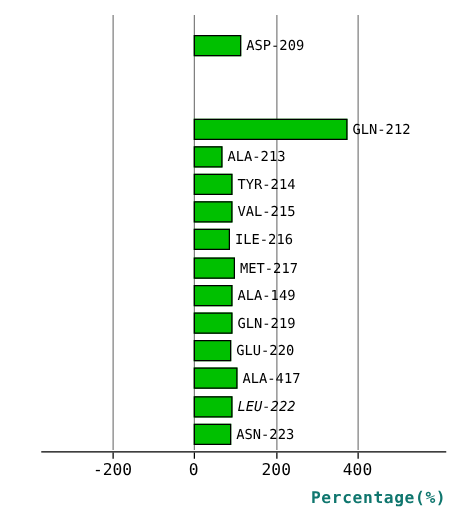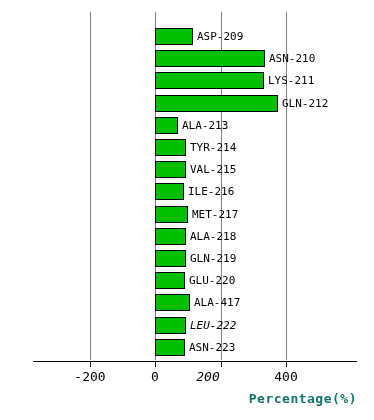--- a/index.html
+++ b/index.html
@@ -124,28 +124,20 @@
         <div class="gridline" style="left: 57px;"></div>
         <div class="gridline" style="left: 122px;"></div>
         <div class="gridline" style="left: 188px;"></div>
         <div class="gridline" style="left: 253px;"></div>
       </div>
     <div class="bars-layer">
         <div class="bar-row" style="top: 16px;">
           <div class="bar" title="ASP-209" style="width: 38px; background: rgb(0, 192, 0); border-color: rgb(0, 0, 0);"></div>
           <div class="bar-label" style="left: 164px;">ASP-209</div>
         </div>
-        <div class="bar-row" style="top: 38.2px;">
-          <div class="bar" title="ASN-210" style="width: 110px; background: rgb(0, 192, 0); border-color: rgb(0, 0, 0);"></div>
-          <div class="bar-label" style="left: 236px;">ASN-210</div>
-        </div>
-        <div class="bar-row" style="top: 60.4px;">
-          <div class="bar" title="LYS-211" style="width: 109px; background: rgb(0, 192, 0); border-color: rgb(0, 0, 0);"></div>
-          <div class="bar-label" style="left: 235px;">LYS-211</div>
-        </div>
         <div class="bar-row" style="top: 82.6px;">
           <div class="bar" title="GLN-212" style="width: 123px; background: rgb(0, 192, 0); border-color: rgb(0, 0, 0);"></div>
           <div class="bar-label" style="left: 249px;">GLN-212</div>
         </div>
         <div class="bar-row" style="top: 104.8px;">
           <div class="bar" title="ALA-213" style="width: 23px; background: rgb(0, 192, 0); border-color: rgb(0, 0, 0);"></div>
           <div class="bar-label" style="left: 149px;">ALA-213</div>
         </div>
         <div class="bar-row" style="top: 127px;">
           <div class="bar" title="TYR-214" style="width: 31px; background: rgb(0, 192, 0); border-color: rgb(0, 0, 0);"></div>
@@ -158,21 +150,21 @@
         <div class="bar-row" style="top: 171.4px;">
           <div class="bar" title="ILE-216" style="width: 29px; background: rgb(0, 192, 0); border-color: rgb(0, 0, 0);"></div>
           <div class="bar-label" style="left: 155px; text-align: right;">ILE-216</div>
         </div>
         <div class="bar-row" style="top: 193.6px;">
           <div class="bar" title="MET-217" style="width: 33px; background: rgb(0, 192, 0); border-color: rgb(0, 0, 0);"></div>
           <div class="bar-label" style="left: 159px;">MET-217</div>
         </div>
         <div class="bar-row" style="top: 215.8px;">
           <div class="bar" title="ALA-218" style="width: 31px; background: rgb(0, 192, 0); border-color: rgb(0, 0, 0);"></div>
-          <div class="bar-label" style="left: 157px;">ALA-218</div>
+          <div class="bar-label" style="left: 157px;">ALA-149</div>
         </div>
         <div class="bar-row" style="top: 238px;">
           <div class="bar" title="GLN-219" style="width: 31px; background: rgb(0, 192, 0); border-color: rgb(0, 0, 0);"></div>
           <div class="bar-label" style="left: 157px;">GLN-219</div>
         </div>
         <div class="bar-row" style="top: 260.2px;">
           <div class="bar" title="GLU-220" style="width: 30px; background: rgb(0, 192, 0); border-color: rgb(0, 0, 0);"></div>
           <div class="bar-label" style="left: 156px;">GLU-220</div>
         </div>
         <div class="bar-row" style="top: 282.4px;">
@@ -190,20 +182,20 @@
       </div>
   </div>
 
   <div class="axis-line"></div>
   <div class="ticks-layer">
       <div class="tick-mark" style="left: 90px;"></div>
       <div class="tick-label" style="left: 90px;">-200</div>
       <div class="tick-mark" style="left: 155px;"></div>
       <div class="tick-label" style="left: 155px;">0</div>
       <div class="tick-mark" style="left: 221px;"></div>
-      <div class="tick-label" style="left: 208px; font-style: italic;">200</div>
+      <div class="tick-label" style="left: 221px;">200</div>
       <div class="tick-mark" style="left: 286px;"></div>
       <div class="tick-label" style="left: 286px;">400</div>
     </div>
 
   <div class="axis-title">Percentage(%)</div>
 
 </div>
 
 </body></html>

